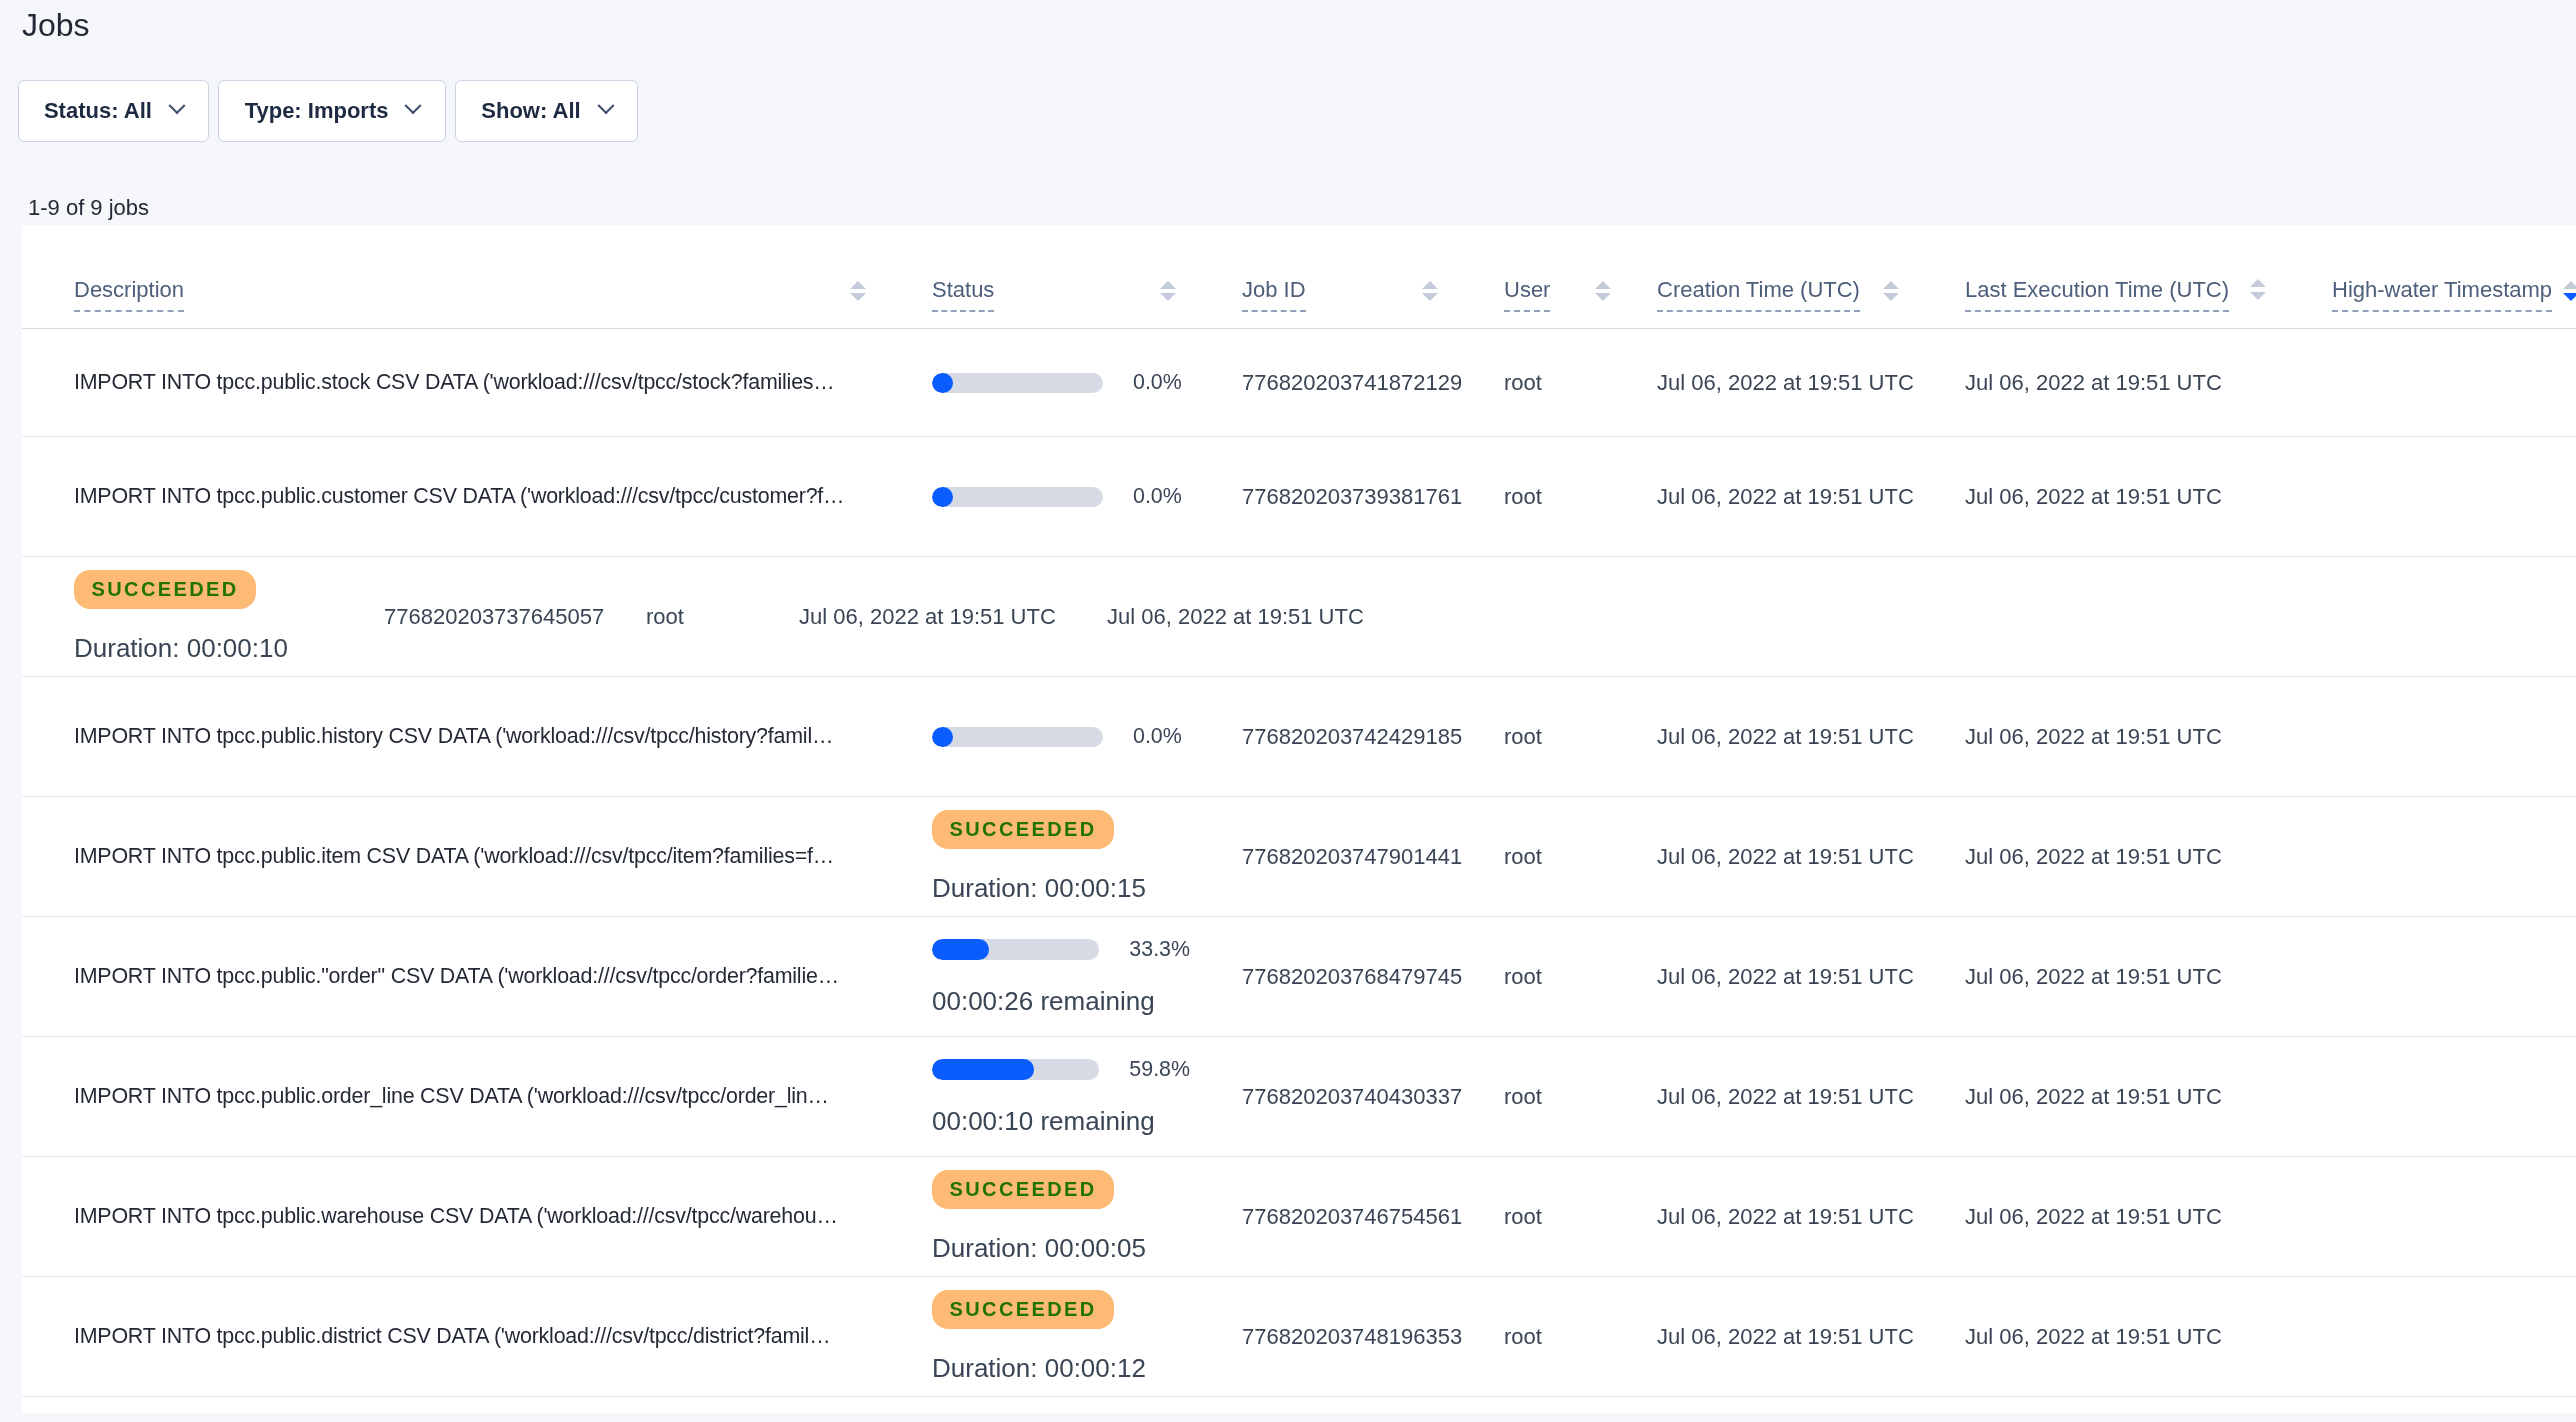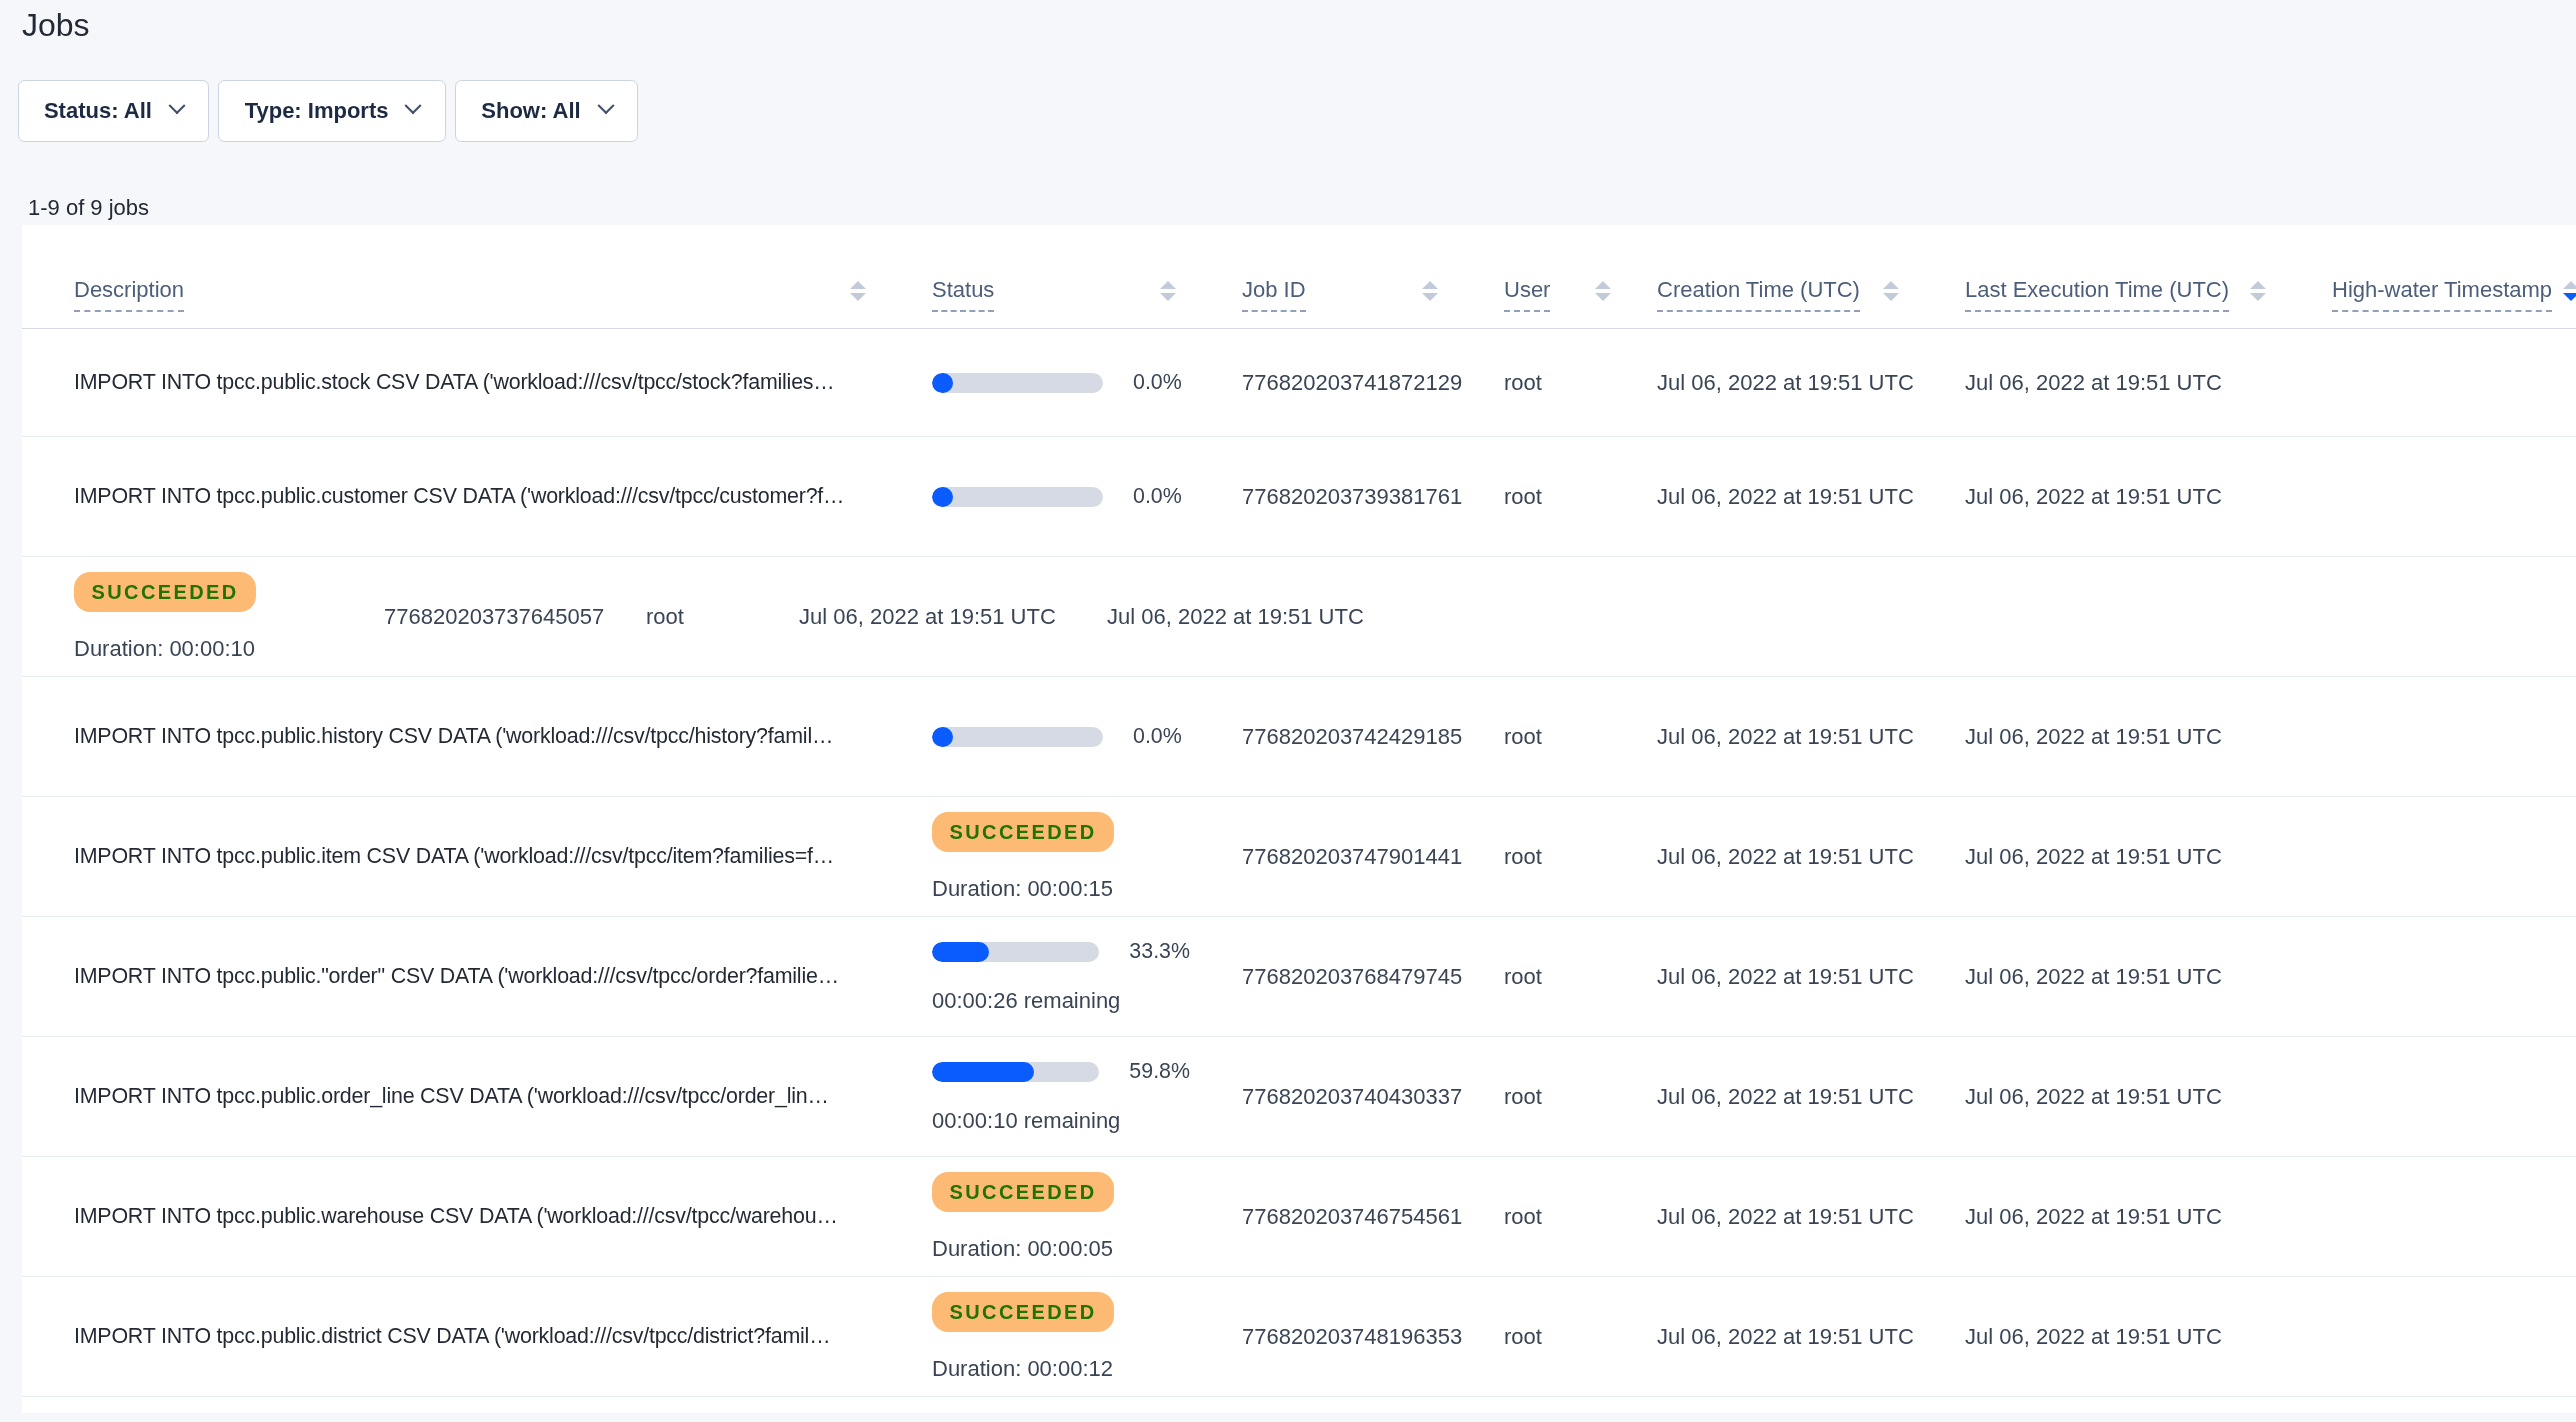--- a/index.html
+++ b/index.html
@@ -83,21 +83,21 @@
     border-bottom: 2.4px dashed #8fa0b8;
     white-space: nowrap;
   }
   .sorters { display: flex; flex-direction: column; gap: 4.8px; margin-bottom: 11px; margin-left: 11px; }
   .arr-up   { width: 0; height: 0; border-left: 8px solid transparent; border-right: 8px solid transparent; border-bottom: 8px solid #c3cbda; }
   .arr-down { width: 0; height: 0; border-left: 8px solid transparent; border-right: 8px solid transparent; border-top: 8px solid #c3cbda; }
   .th.sorted .arr-down { border-top-color: #0b5cff; }
 
   
   .c1 { width: 858px; } .c2 { width: 310px; } .c3 { width: 262px; }
-  .c4 { width: 153px; gap: 34px; }  .c5 { width: 308px; } .c6 { width: 367px; }
+  .c4 { width: 153px; gap: 34px; }  .c5 { width: 308px; } .c6 { width: 367px; align-items: center; }
   .c7 { width: 313px; }
 
   .tr {
     display: flex;
     align-items: center;
     min-height: 120px;
     border-bottom: 1.6px solid #e6ebf2;
   }
   .tr:first-child { min-height: 108px; }
   .td {
@@ -121,21 +121,21 @@
     background: #d5dae4;
     border-radius: 10.3px;
     overflow: hidden;
   }
   .progress-fill {
     height: 20.6px;
     border-radius: 10.3px;
     background: #0b5cff;
   }
   .pct-label { margin-left: 30px; font-size: 21.4px; color: #394455; }
-  .remaining-label, .duration-label { margin-top: 24px; font-size: 22px; color: #394455; }
+  .remaining-label, .duration-label { margin-top: 24px; font-size: 26px; color: #394455; }
   .status-badge {
     display: inline-block;
     padding: 8.7px 17.5px 8px 17.5px;
     border-radius: 16px;
     background: #fdba74;
     color: #237300;
     font-size: 20px;
     font-weight: 700;
     letter-spacing: 2.4px;
   }

